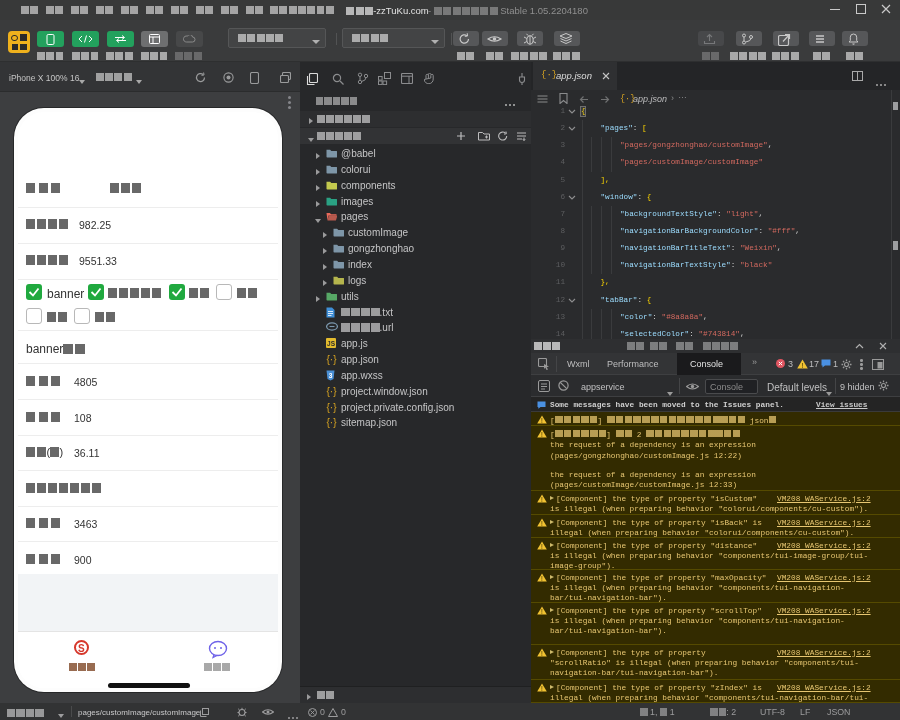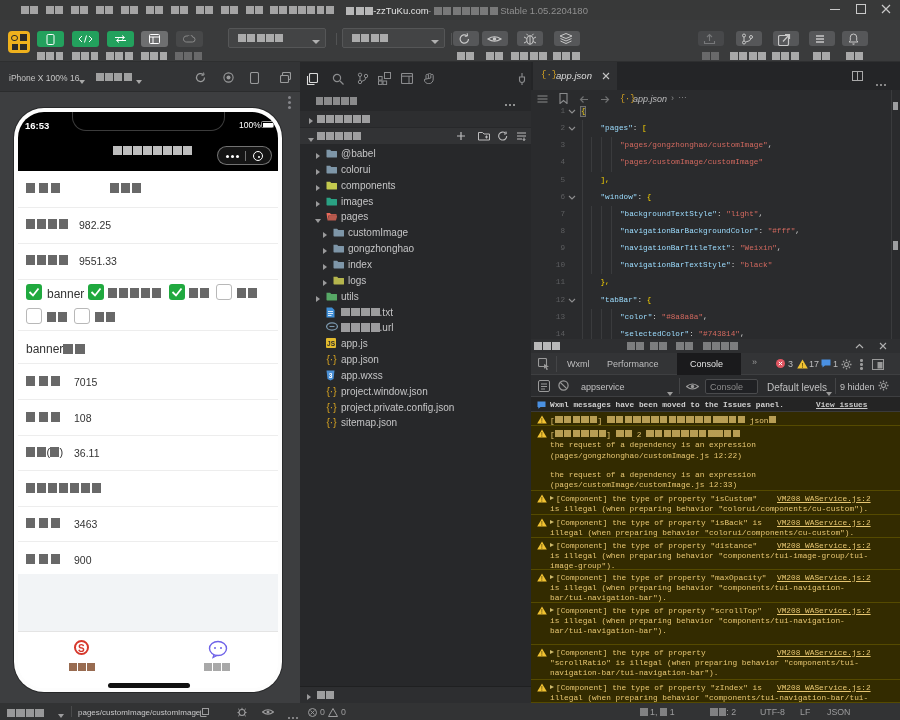--- a/index.html
+++ b/index.html
@@ -164,36 +164,20 @@
         <rect x="0.5" y="0.5" width="8" height="11" rx="1.5" fill="none" stroke="#9a9b9c" stroke-width="1.1"></rect>
       </svg>
 <svg class="ab" style="left:280px;top:10px" width="11" height="11">
         <rect x="2.5" y="0.5" width="8" height="7" rx="1" fill="none" stroke="#9a9b9c" stroke-width="1.1"></rect>
         <rect x="0.5" y="3.5" width="8" height="7" rx="1" fill="#333436" stroke="#9a9b9c" stroke-width="1.1"></rect>
       </svg>
 </div>
 <div class="ab" style="left:288px;top:34px;width:3px;height:3px;background:#85868a;border-radius:50%;box-shadow:0 5px 0 #85868a,0 10px 0 #85868a"></div>
 <div class="ab" style="left:14px;top:46px;width:268px;height:584px;background:#fdfdfd;border-radius:30px;box-shadow:0 0 0 1px rgba(0,0,0,.35)">
 <div class="ab" style="left:4px;top:4px;width:260px;height:576px;border-radius:26px;overflow:hidden;background:#fff">
-<div class="ab" style="left:0;top:0;width:260px;height:59px;background:#000">
-<span class="ab" style="left:7px;top:8px;color:#fff;font-size:9.5px;font-weight:bold">16:53</span>
-<div class="ab" style="left:54px;top:-1px;width:153px;height:20px;border:1px solid #3c3c3c;border-top:none;border-radius:0 0 14px 14px"></div>
-<span class="ab" style="left:221px;top:8px;color:#fff;font-size:8.5px">100%</span>
-<div class="ab" style="left:243px;top:9px;width:13px;height:7px;border:1px solid #999;border-radius:1.5px">
-            <div class="ab" style="left:0.5px;top:0.5px;width:10px;height:4px;background:#fff"></div>
-          </div>
-<div class="ab" style="left:256.5px;top:11px;width:1.5px;height:3px;background:#999"></div>
-<span class="ab" style="left:95px;top:33px;color:#fff;font-size:10px"><i class="q" style="width:7.86em;"></i></span>
-<div class="ab" style="left:199px;top:34px;width:55px;height:19px;border:1px solid rgba(255,255,255,.4);border-radius:10px;background:rgba(60,60,60,.35)">
-<div class="ab" style="left:8px;top:8px;width:3px;height:3px;background:#fff;border-radius:50%;box-shadow:5px 0 0 #fff,10px 0 0 #fff"></div>
-<div class="ab" style="left:27px;top:4px;width:1px;height:10px;background:rgba(255,255,255,.4)"></div>
-<div class="ab" style="left:35px;top:4px;width:10px;height:10px;border:1.4px solid #fff;border-radius:50%"></div>
-<div class="ab" style="left:39.5px;top:8.5px;width:2.5px;height:2.5px;background:#fff;border-radius:50%"></div>
-</div>
-</div>
 <div class="ab" style="left:0;top:59px;width:260px;height:517px;background:#fff;color:#333;font-size:11px">
 <div class="ab" style="left:0;top:0px;width:260px;height:36.5px;border-bottom:1px solid #ededed;"></div>
 <span class="ab" style="left:8px;top:11px;"><i class="q" style="width:0.86em;"></i> <i class="q" style="width:0.86em;"></i> <i class="q" style="width:0.86em;"></i></span>
           <span class="ab" style="left:92px;top:11px;"><i class="q" style="width:2.86em;"></i></span>
 <div class="ab" style="left:0;top:36.5px;width:260px;height:36.0px;border-bottom:1px solid #ededed;"></div>
 <span class="ab" style="left:8px;top:47px;"><i class="q" style="width:3.86em;"></i></span>
           <span class="ab" style="left:61px;top:48px;font-size:10.5px;">982.25</span>
 <div class="ab" style="left:0;top:72.5px;width:260px;height:36.5px;border-bottom:1px solid #ededed;"></div>
 <span class="ab" style="left:8px;top:83px;"><i class="q" style="width:3.86em;"></i></span>
           <span class="ab" style="left:61px;top:84px;font-size:10.5px;">9551.33</span>
@@ -219,21 +203,21 @@
           <div class="ab" style="left:198px;top:113px;width:16px;height:16px;background:#fff;border:1px solid #b8b8b8;border-radius:3px"></div>
           <span class="ab" style="left:219px;top:116px;"><i class="q" style="width:1.86em;"></i></span>
           <div class="ab" style="left:8px;top:137px;width:16px;height:16px;background:#fff;border:1px solid #b8b8b8;border-radius:3px"></div>
           <span class="ab" style="left:29px;top:140px;"><i class="q" style="width:1.86em;"></i></span>
           <div class="ab" style="left:56px;top:137px;width:16px;height:16px;background:#fff;border:1px solid #b8b8b8;border-radius:3px"></div>
           <span class="ab" style="left:77px;top:140px;"><i class="q" style="width:1.86em;"></i></span>
 <div class="ab" style="left:0;top:160px;width:260px;height:33px;border-bottom:1px solid #ededed;"></div>
 <span class="ab" style="left:8px;top:171px;font-size:12px;">banner<i class="q" style="width:1.86em;"></i></span>
 <div class="ab" style="left:0;top:193px;width:260px;height:36px;border-bottom:1px solid #ededed;"></div>
 <span class="ab" style="left:8px;top:204px;"><i class="q" style="width:0.86em;"></i> <i class="q" style="width:0.86em;"></i> <i class="q" style="width:0.86em;"></i></span>
-          <span class="ab" style="left:56px;top:205px;font-size:10.5px;">7015</span>
+          <span class="ab" style="left:56px;top:205px;font-size:10.5px;">4805</span>
 <div class="ab" style="left:0;top:229px;width:260px;height:35.5px;border-bottom:1px solid #ededed;"></div>
 <span class="ab" style="left:8px;top:240px;"><i class="q" style="width:0.86em;"></i> <i class="q" style="width:0.86em;"></i> <i class="q" style="width:0.86em;"></i></span>
           <span class="ab" style="left:56px;top:241px;font-size:10.5px;">108</span>
 <div class="ab" style="left:0;top:264.5px;width:260px;height:35.5px;border-bottom:1px solid #ededed;"></div>
 <span class="ab" style="left:8px;top:275px;"><i class="q" style="width:1.86em;"></i>(<i class="q" style="width:0.86em;"></i>)</span>
           <span class="ab" style="left:56px;top:276px;font-size:10.5px;">36.11</span>
 <div class="ab" style="left:0;top:300px;width:260px;height:35.5px;border-bottom:1px solid #ededed;"></div>
 <span class="ab" style="left:8px;top:311px;"><i class="q" style="width:6.86em;"></i></span>
 <div class="ab" style="left:0;top:335.5px;width:260px;height:35.5px;border-bottom:1px solid #ededed;"></div>
 <span class="ab" style="left:8px;top:346px;"><i class="q" style="width:0.86em;"></i> <i class="q" style="width:0.86em;"></i> <i class="q" style="width:0.86em;"></i></span>
@@ -604,21 +588,21 @@
         <g stroke="#9a9a9a" stroke-width="1.3">
           <path d="M5.5 0.5 V2.2 M5.5 8.8 V10.5 M0.5 5.5 H2.2 M8.8 5.5 H10.5 M2 2 L3.2 3.2 M7.8 7.8 L9 9 M9 2 L7.8 3.2 M3.2 7.8 L2 9"></path>
         </g>
       </svg>
     </div>
 <div class="ab mono" style="left:0;top:58px;width:369px;height:306px;font-size:7.8px">
 <div class="ab" style="left:0;top:0;width:369px;height:15px;border-bottom:1px solid #3a3a3a"></div>
 <svg class="ab" style="left:6px;top:3.5px" width="9" height="8">
         <path d="M0.5 0.5 h8 v5.5 h-5 l-2.2 1.8 v-1.8 h-0.8z" fill="#4a90e2"></path>
       </svg>
-<span class="ab" style="left:19px;top:3.5px;color:#d0d0d0;font-weight:bold">Wxml messages have been moved to the Issues panel.</span>
+<span class="ab" style="left:19px;top:3.5px;color:#d0d0d0;font-weight:bold">Some messages have been moved to the Issues panel.</span>
 <span class="ab" style="left:285px;top:3.5px;color:#c8c8c8;font-weight:bold;text-decoration:underline">View issues</span>
 <div class="ab" style="left:0;top:15px;width:369px;height:14px;background:#332b00;border-bottom:1px solid #554a00"></div>
 <svg class="ab" style="left:6px;top:18px" width="10" height="9">
         <path d="M5 0.5 L9.8 8.5 H0.2z" fill="#f1c232"></path>
         <text x="5" y="7.8" font-size="6.5" text-anchor="middle" fill="#332b00" font-family="Liberation Sans">!</text>
       </svg>
 <span class="ab" style="left:19px;top:18.5px;color:#e7c671;white-space:pre">[<i class="q" style="width:4.86em;font-size:8.8px;"></i>] <i class="q" style="width:12.86em;font-size:8.8px;"></i><i class="q" style="width:2.86em;font-size:8.8px;"></i> json<i class="q" style="width:0.86em;font-size:8.8px;"></i></span>
 <div class="ab" style="left:0;top:29px;width:369px;height:65px;background:#332b00;border-bottom:1px solid #554a00"></div>
 <svg class="ab" style="left:6px;top:32px" width="10" height="9">
         <path d="M5 0.5 L9.8 8.5 H0.2z" fill="#f1c232"></path>

